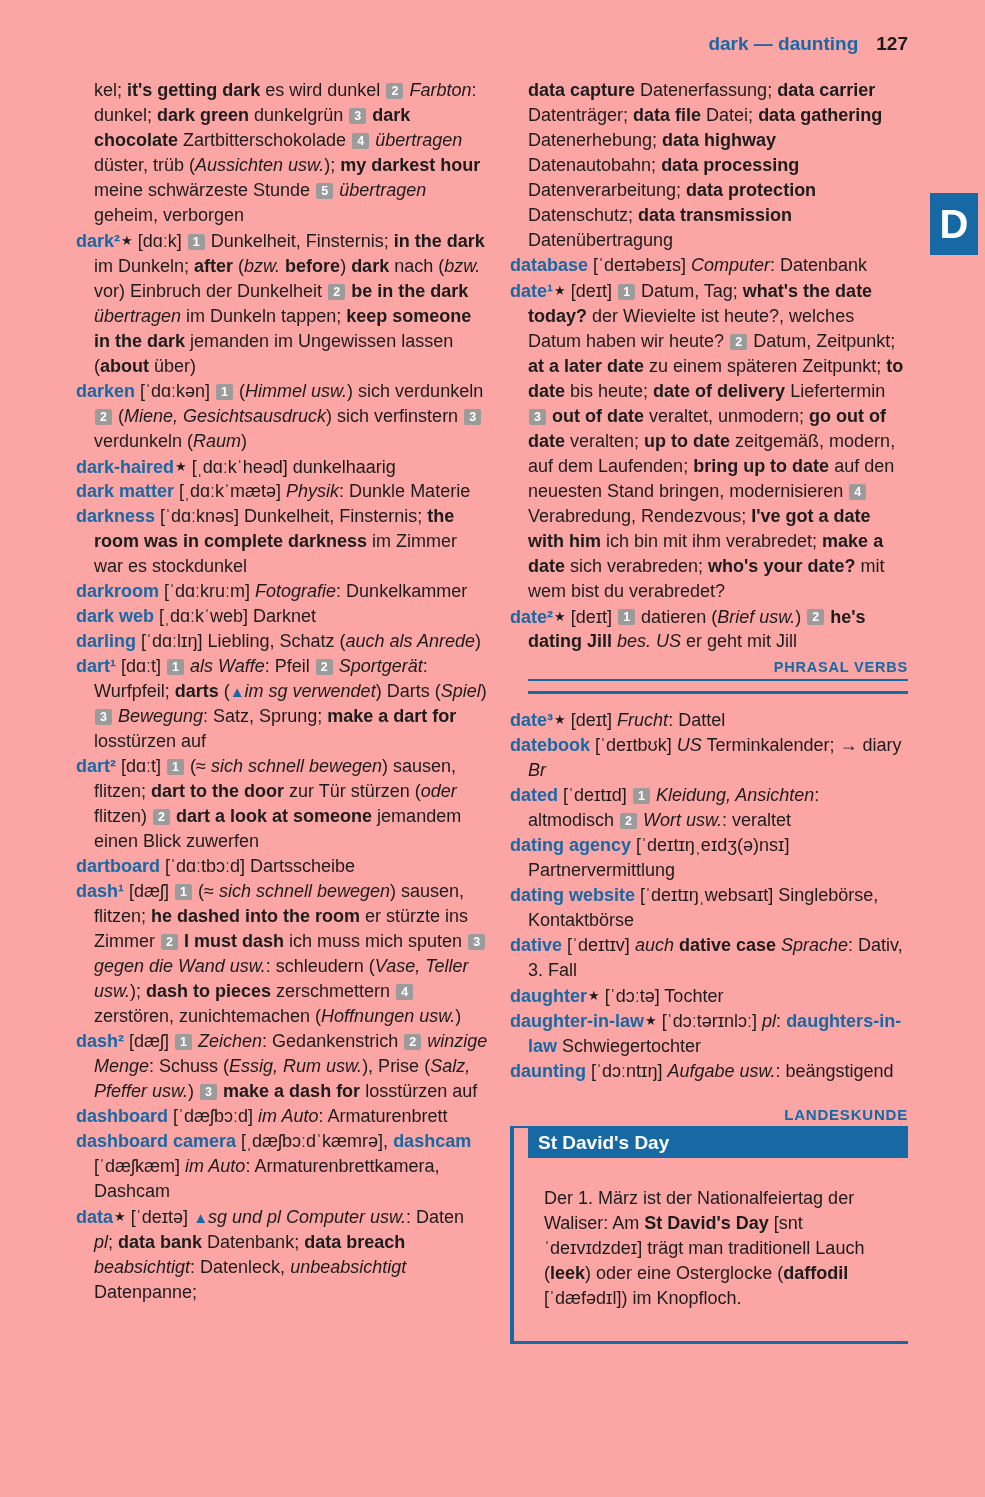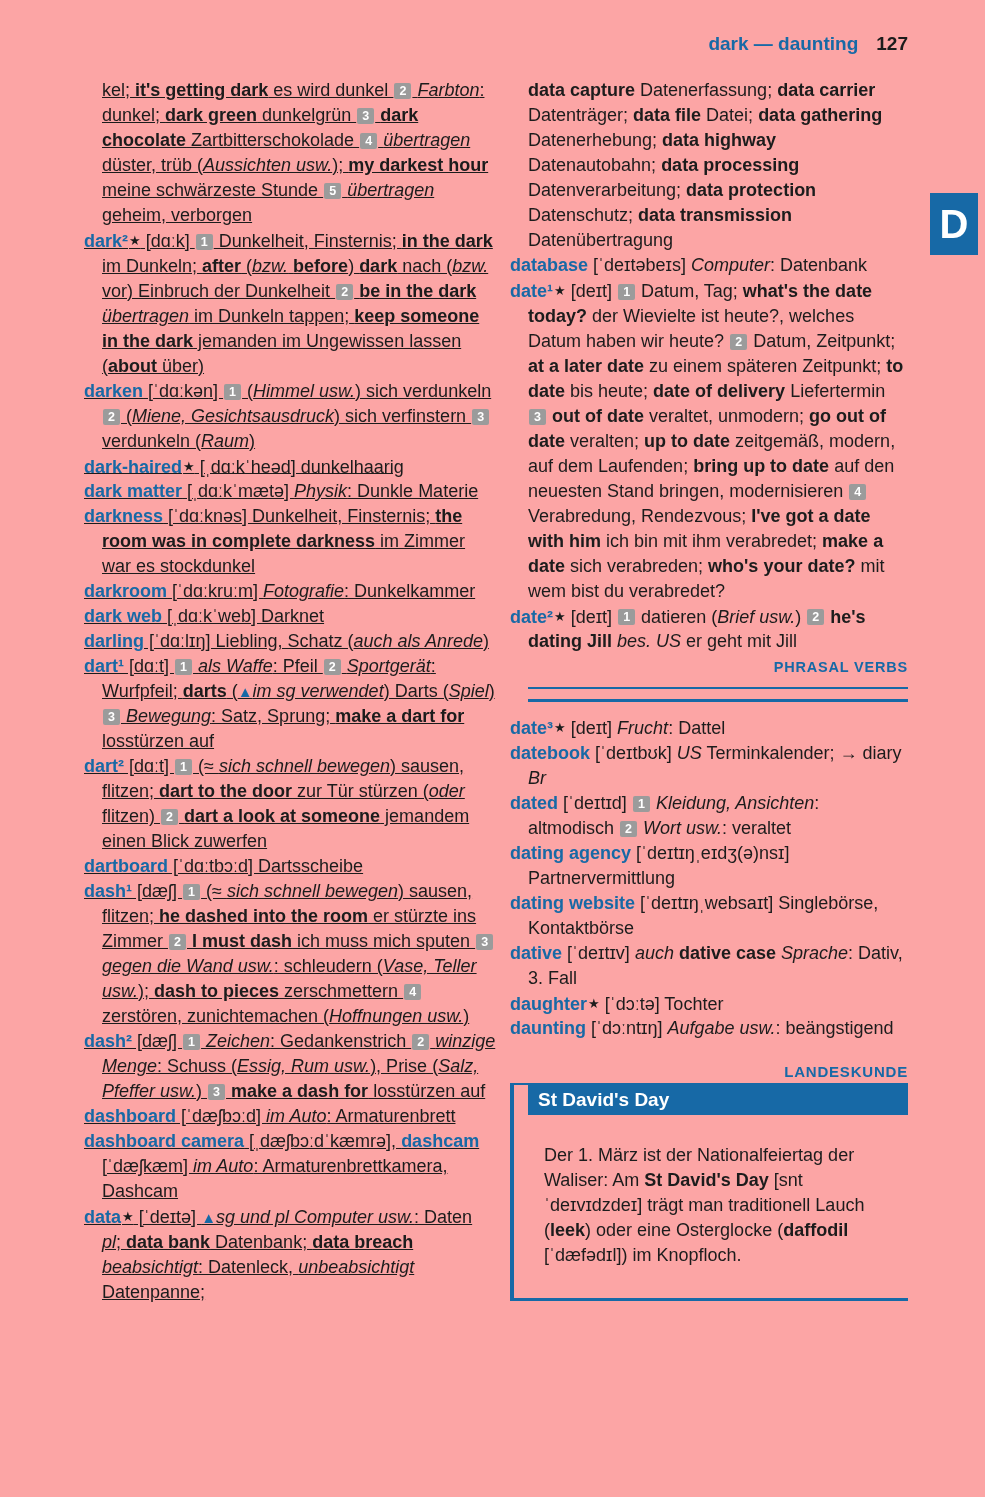--- a/index.html
+++ b/index.html
@@ -15,40 +15,40 @@
     text-align:right; font-weight:bold; font-size:19px;
   }
   .header-title { color:var(--accent); }
   .header-page { color:var(--ink); margin-left:18px; }
   .side-tab {
     position:absolute; left:930px; top:193px; width:48px; height:62px;
     background:var(--accent); color:#ffffff; font-size:40px; font-weight:bold;
     display:flex; align-items:center; justify-content:center;
   }
   .col { position:absolute; top:78px; }
-  .col-left  { left:84px;  width:412px;text-decoration:underline; }
+  .col-left  { left:76px;  width:412px; }
   .col-right { left:510px; width:398px; }
   p.entry { margin:0; padding-left:18px; text-indent:-18px; }
   p.entry.cont { text-indent:0; }
   p.entry.pv-entry { margin-left:18px; padding-left:0; text-indent:0; }
   .seg-hw { color:var(--accent); font-weight:bold; }
   .seg-b { font-weight:bold; }
   .seg-i { font-style:italic; }
   .seg-num {
     display:inline-block; width:17px; height:16px; line-height:16px;
     background:var(--badge); color:#ffffff; font-size:12.5px; font-weight:bold;
     text-align:center; border-radius:2px; vertical-align:1px;
     text-indent:0; margin:0 1px;
   }
   .seg-star { font-size:13px; vertical-align:1.5px; margin-left:1px; }
   .seg-tri { color:var(--accent); font-size:15px; font-style:normal; }
   .pv-header {
     margin-left:18px; margin-top:3px; border-bottom:2px solid var(--accent);
     text-align:right; color:var(--accent); font-weight:bold;
-    font-size:14.5px; letter-spacing:0.8px; line-height:21px; padding-bottom:9px;
+    font-size:14.5px; letter-spacing:0.8px; line-height:21px; padding-bottom:1px;
   }
   .pv-rule {
     margin:10px 0 13px 18px; height:0;
     border:none; border-top:3px solid var(--accent);
   }
   .section-label {
     margin-top:20px; border-bottom:2px solid var(--accent);
     text-align:right; color:var(--accent); font-weight:bold;
     font-size:15px; letter-spacing:0.8px; line-height:21px; padding-bottom:1px;
   }
@@ -96,20 +96,21 @@
       <p class="entry"><span class="seg-hw">date²</span><span class="seg-star">★</span><span> [deɪt] </span><span class="seg-num">1</span><span> datieren (</span><span class="seg-i">Brief usw.</span><span>) </span><span class="seg-num">2</span><span> </span><span class="seg-b">he's dating Jill</span><span> </span><span class="seg-i">bes. US</span><span> er geht mit Jill</span></p>
       <div class="pv-header">PHRASAL VERBS</div>
       <div class="pv-rule"></div>
       <p class="entry"><span class="seg-hw">date³</span><span class="seg-star">★</span><span> [deɪt] </span><span class="seg-i">Frucht</span><span>: Dattel</span></p>
       <p class="entry"><span class="seg-hw">datebook</span><span> [ˈdeɪtbʊk] </span><span class="seg-i">US</span><span> Terminkalender; → diary </span><span class="seg-i">Br</span></p>
       <p class="entry"><span class="seg-hw">dated</span><span> [ˈdeɪtɪd] </span><span class="seg-num">1</span><span> </span><span class="seg-i">Kleidung, Ansichten</span><span>: altmodisch </span><span class="seg-num">2</span><span> </span><span class="seg-i">Wort usw.</span><span>: veraltet</span></p>
       <p class="entry"><span class="seg-hw">dating agency</span><span> [ˈdeɪtɪŋˌeɪdʒ(ə)nsɪ] Partnervermittlung</span></p>
       <p class="entry"><span class="seg-hw">dating website</span><span> [ˈdeɪtɪŋˌwebsaɪt] Singlebörse, Kontaktbörse</span></p>
       <p class="entry"><span class="seg-hw">dative</span><span> [ˈdeɪtɪv] </span><span class="seg-i">auch</span><span> </span><span class="seg-b">dative case</span><span> </span><span class="seg-i">Sprache</span><span>: Dativ, 3. Fall</span></p>
       <p class="entry"><span class="seg-hw">daughter</span><span class="seg-star">★</span><span> [ˈdɔːtə] Tochter</span></p>
+      <p class="entry"><span class="seg-hw">daughter-in-law</span><span class="seg-star">★</span><span> [ˈdɔːtərɪnlɔː] </span><span class="seg-i">pl</span><span>: </span><span class="seg-hw">daughters-in-law</span><span> Schwiegertochter</span></p>
       <p class="entry"><span class="seg-hw">daunting</span><span> [ˈdɔːntɪŋ] </span><span class="seg-i">Aufgabe usw.</span><span>: beängstigend</span></p>
       <div class="section-label">LANDESKUNDE</div>
       <div class="culture-box">
         <div class="culture-title">St David's Day</div>
         <p class="culture-body"><span>Der 1. März ist der Nationalfeiertag der Waliser: Am </span><span class="seg-b">St David's Day</span><span> [sntˈdeɪvɪdzdeɪ] trägt man traditionell Lauch (</span><span class="seg-b">leek</span><span>) oder eine Osterglocke (</span><span class="seg-b">daffodil</span><span> [ˈdæfədɪl]) im Knopfloch.</span></p>
       </div>
     </div>
 </div>
 
 </body></html>

